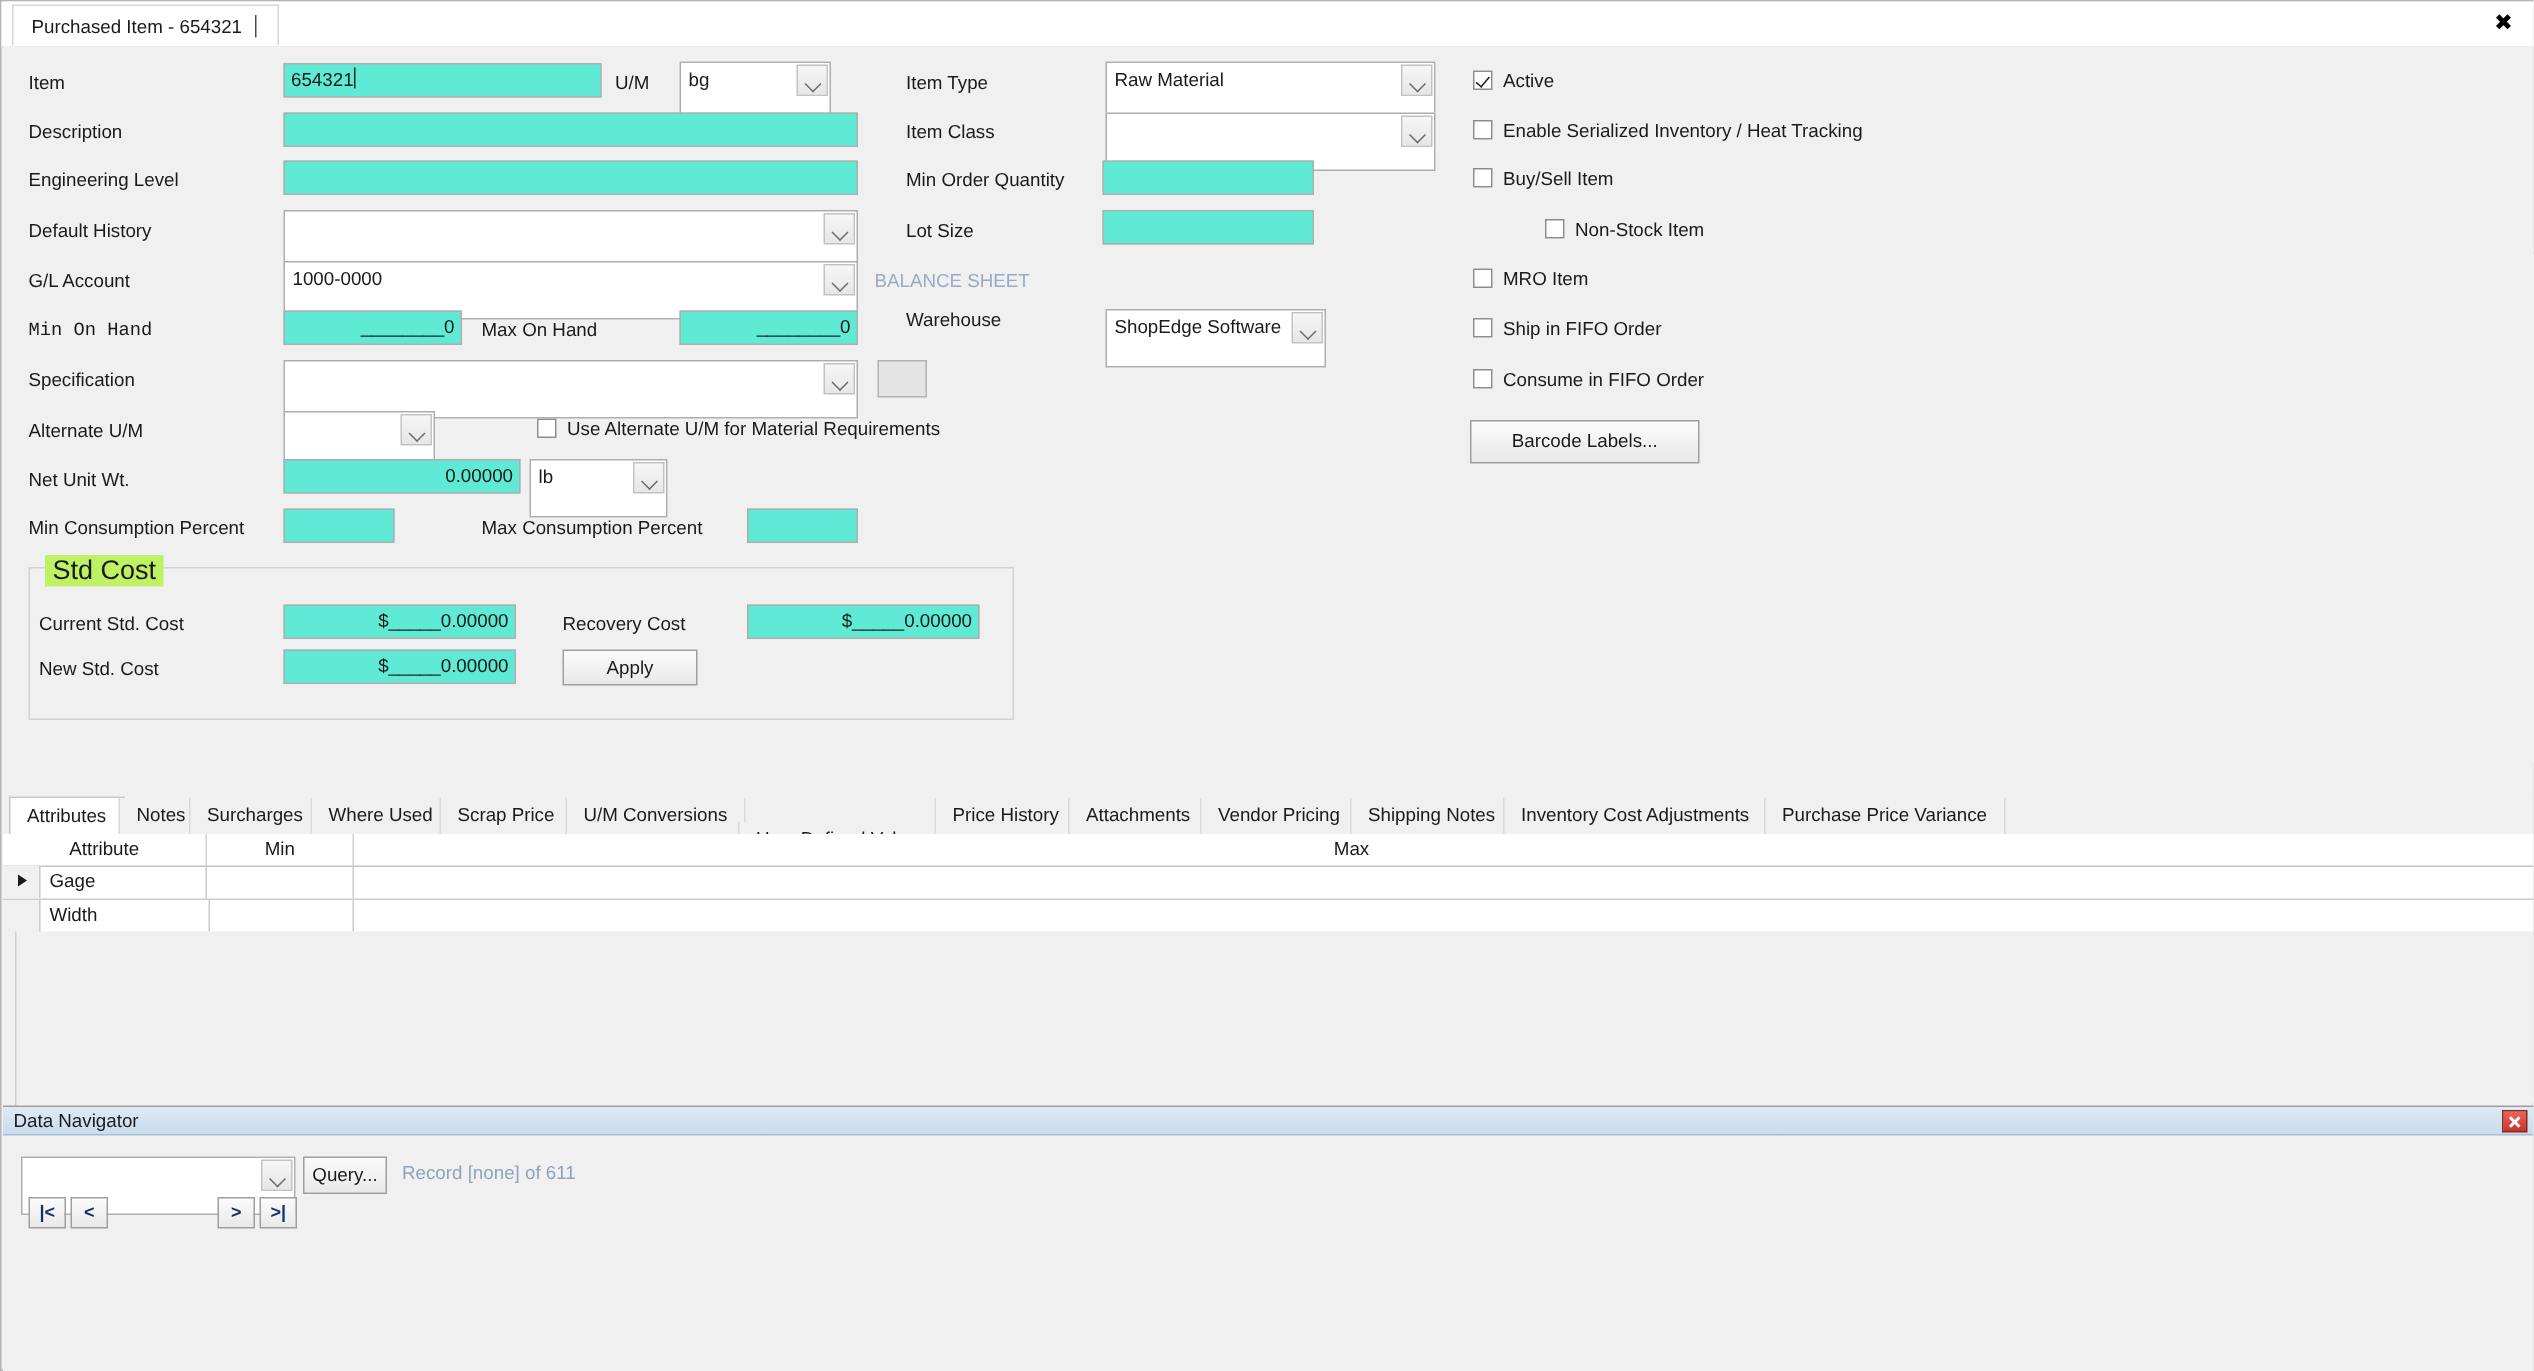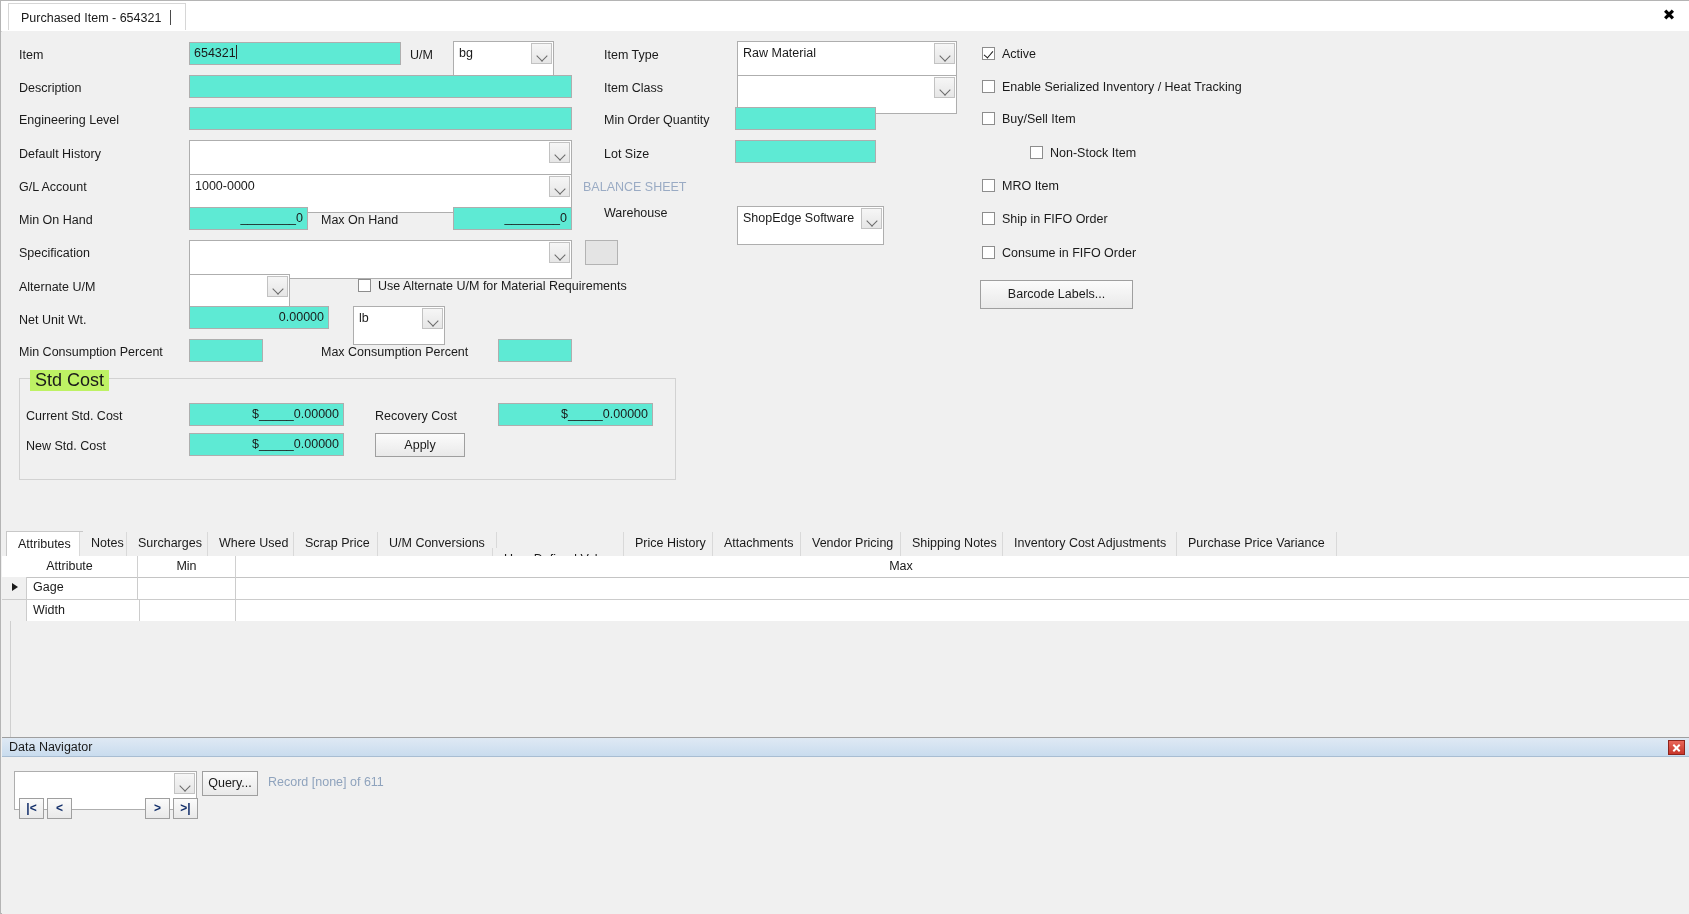--- a/index.html
+++ b/index.html
@@ -231,35 +231,35 @@
 
     <div class="lbl" style="left:17px;top:81px;">Engineering Level</div>
     <div class="tb" style="left:187px;top:76px;width:383px;"></div>
 
     <div class="lbl" style="left:17px;top:115px;">Default History</div>
     <div class="cb" style="left:187px;top:109px;width:383px;"><span></span><span class="arrow"></span></div>
 
     <div class="lbl" style="left:17px;top:148px;">G/L Account</div>
     <div class="cb" style="left:187px;top:143px;width:383px;"><span>1000-0000</span><span class="arrow"></span></div>
 
-    <div class="lbl" style="left:17px;top:181px;">Min On Hand</div>
+    <div class="lbl" style="left:17px;top:181px;font-family:Liberation Mono, monospace;">Min On Hand</div>
     <div class="tb tb-right" style="left:187px;top:176px;width:119px;">________0</div>
     <div class="lbl" style="left:319px;top:181px;">Max On Hand</div>
     <div class="tb tb-right" style="left:451px;top:176px;width:119px;">________0</div>
 
     <div class="lbl" style="left:17px;top:214px;">Specification</div>
     <div class="cb" style="left:187px;top:209px;width:383px;"><span></span><span class="arrow"></span></div>
     <div class="btn flat" style="left:583px;top:209px;width:33px;height:25px;"></div>
 
     <div class="lbl" style="left:17px;top:248px;">Alternate U/M</div>
     <div class="cb" style="left:187px;top:243px;width:101px;"><span></span><span class="arrow"></span></div>
     <div class="ck" style="left:320px;top:247px;padding-left:36px;"><span class="box"></span><span>Use Alternate U/M for Material Requirements</span></div>
 
     <div class="lbl" style="left:17px;top:281px;">Net Unit Wt.</div>
-    <div class="tb tb-right" style="left:187px;top:275px;width:140px;">0.00000</div>
+    <div class="tb tb-right" style="left:187px;top:275px;width:158px;">0.00000</div>
     <div class="cb" style="left:351px;top:275px;width:92px;"><span>lb</span><span class="arrow"></span></div>
 
     <div class="lbl" style="left:17px;top:313px;">Min Consumption Percent</div>
     <div class="tb" style="left:187px;top:308px;width:74px;"></div>
     <div class="lbl" style="left:319px;top:313px;">Max Consumption Percent</div>
     <div class="tb" style="left:496px;top:308px;width:74px;"></div>
 
     <div class="grp" style="left:17px;top:347px;width:657px;height:102px;">
       <div class="grp-title">Std Cost</div>
       <div class="lbl" style="left:6px;top:29px;">Current Std. Cost</div>

